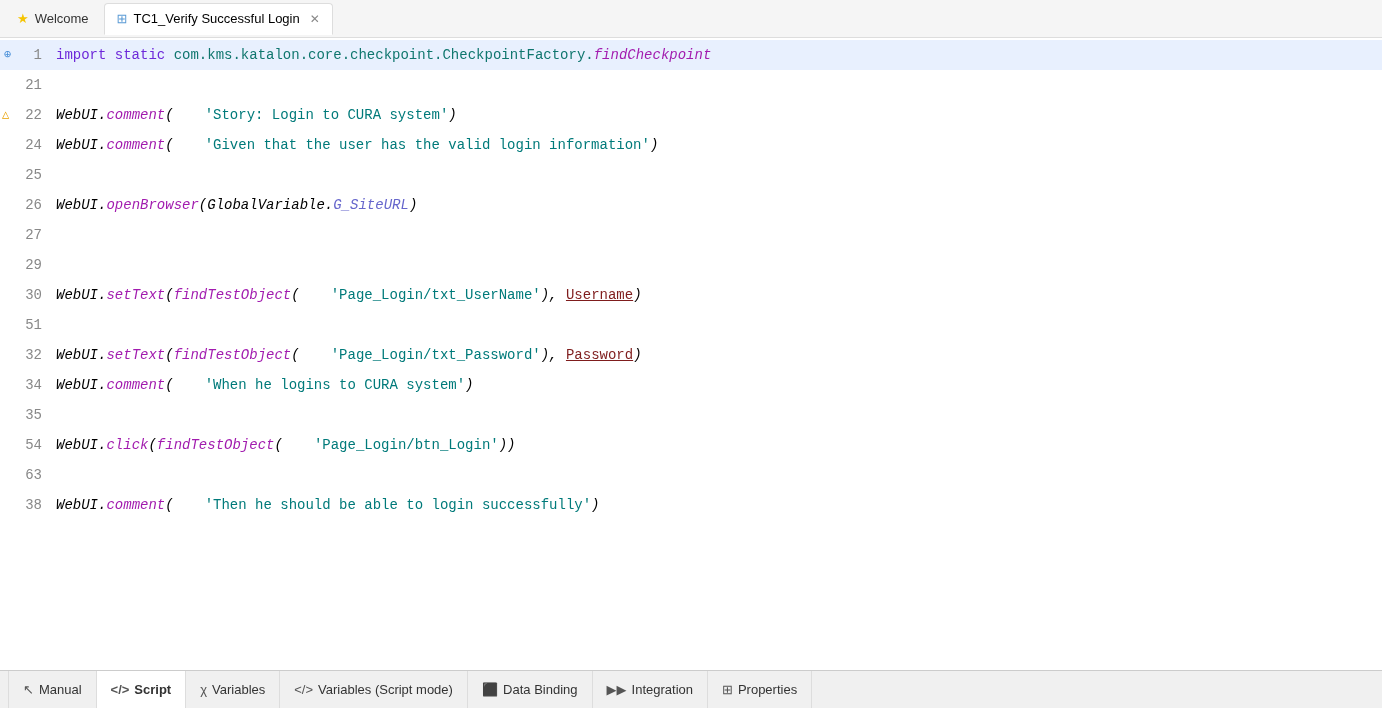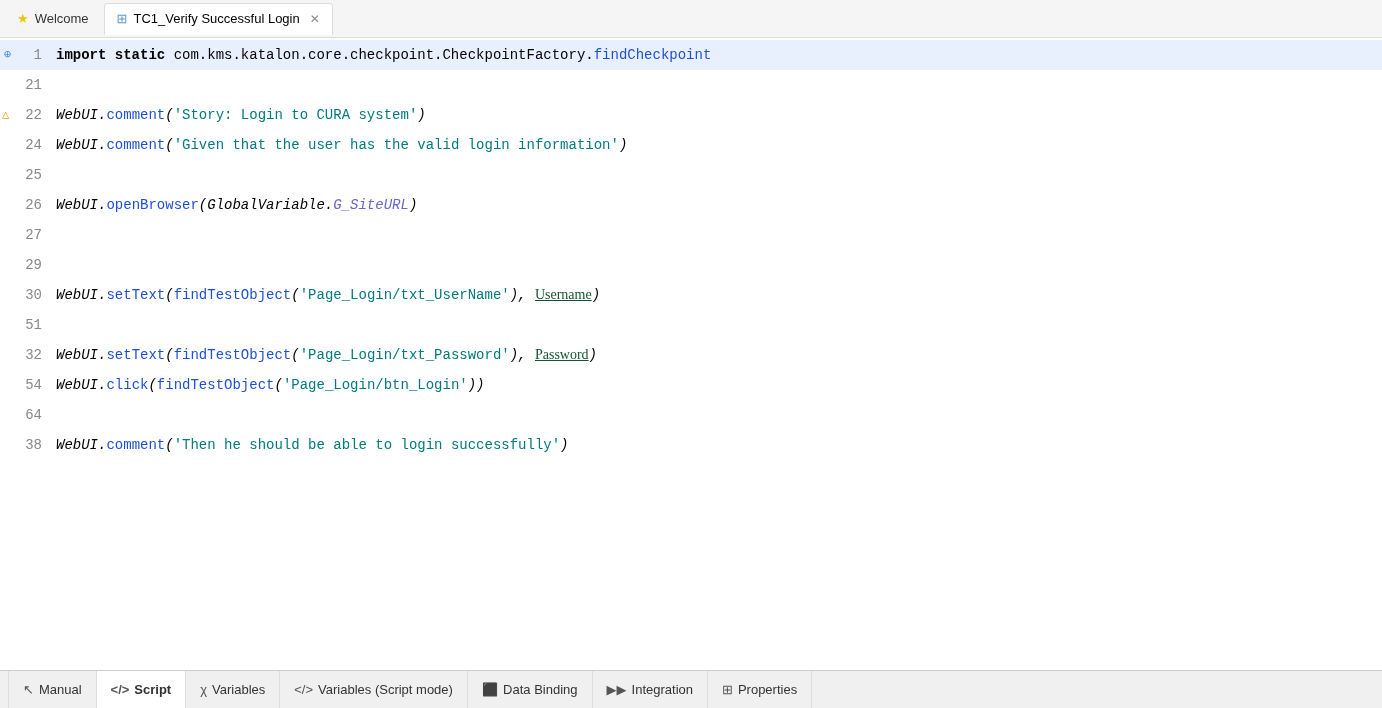--- a/index.html
+++ b/index.html
@@ -104,27 +104,27 @@
       transform: translateY(-50%);
     }
     .line-content {
       flex: 1;
       font-size: 14px;
       font-family: 'Courier New', Courier, monospace;
       white-space: pre;
       padding-left: 4px;
       color: #333;
     }
-    .kw-import { color: #000000; font-weight: bold; }
+    .kw-import { color: #6d28d9; font-weight: normal; }
     .method-name { color: #000000; font-style: italic; }
-    .italic-method { color: #1d4ed8; }
-    .string-cyan { color: #007a7a; font-weight: normal; }
+    .italic-method { color: #a21caf; font-style: italic; }
+    .string-cyan { color: #007a7a; font-weight: normal; margin-left: 31px; }
     .global-var { color: #6666cc; font-style: italic; }
-    .param-underline { text-decoration: underline; color: #14532d; font-family: Liberation Serif, serif; }
-    .class-name { color: #000000; }
+    .param-underline { text-decoration: underline; color: #7f1d1d; }
+    .class-name { color: #0f766e; }
 
     
     .bottom-bar {
       display: flex;
       align-items: center;
       background: #f0f0f0;
       border-top: 1px solid #ccc;
       height: 38px;
       padding: 0 8px;
       gap: 0;
@@ -209,25 +209,33 @@
       </div>
       <div class="code-line">
         <div class="line-number">51</div>
         <div class="line-content"></div>
       </div>
       <div class="code-line">
         <div class="line-number">32</div>
         <div class="line-content"><span class="method-name">WebUI.</span><span class="italic-method">setText</span><span class="method-name">(</span><span class="italic-method">findTestObject</span><span class="method-name">(</span><span class="string-cyan">'Page_Login/txt_Password'</span><span class="method-name">), </span><span class="param-underline">Password</span><span class="method-name">)</span></div>
       </div>
       <div class="code-line">
+        <div class="line-number">34</div>
+        <div class="line-content"><span class="method-name">WebUI.</span><span class="italic-method">comment</span><span class="method-name">(</span><span class="string-cyan">'When he logins to CURA system'</span><span class="method-name">)</span></div>
+      </div>
+      <div class="code-line">
+        <div class="line-number">35</div>
+        <div class="line-content"></div>
+      </div>
+      <div class="code-line">
         <div class="line-number">54</div>
         <div class="line-content"><span class="method-name">WebUI.</span><span class="italic-method">click</span><span class="method-name">(</span><span class="italic-method">findTestObject</span><span class="method-name">(</span><span class="string-cyan">'Page_Login/btn_Login'</span><span class="method-name">))</span></div>
       </div>
       <div class="code-line">
-        <div class="line-number">64</div>
+        <div class="line-number">63</div>
         <div class="line-content"></div>
       </div>
       <div class="code-line">
         <div class="line-number">38</div>
         <div class="line-content"><span class="method-name">WebUI.</span><span class="italic-method">comment</span><span class="method-name">(</span><span class="string-cyan">'Then he should be able to login successfully'</span><span class="method-name">)</span></div>
       </div>
     </div>
 </div>
 
 <div class="bottom-bar" id="bottom-bar">

